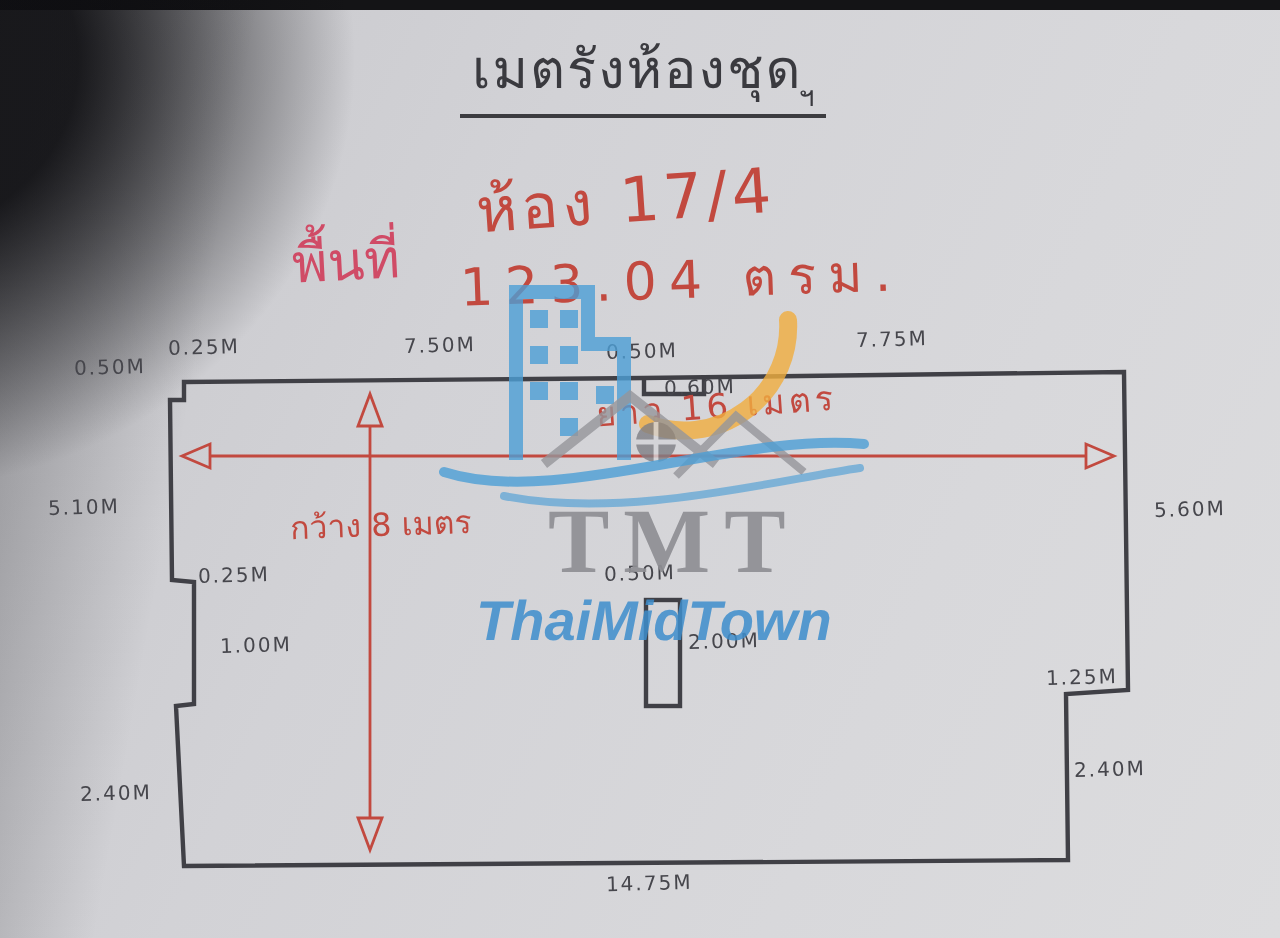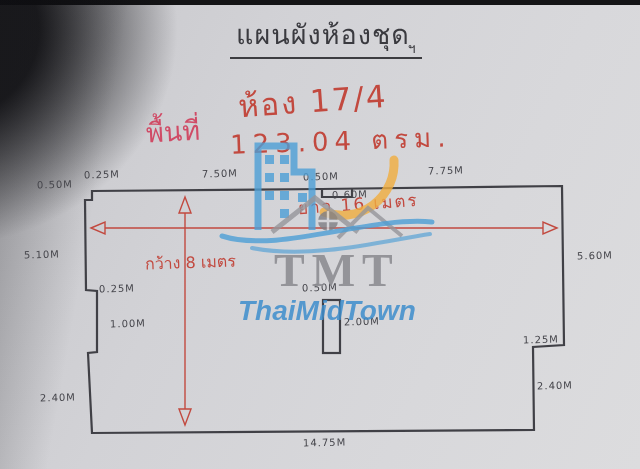--- a/index.html
+++ b/index.html
@@ -41,21 +41,21 @@
 </head>
 <body>
 
 <div class="stage">
 
   <div class="scan-top-strip"></div>
   <div class="scan-shadow"></div>
   <div class="scan-shadow2"></div>
 
   <div class="page-title">
-    <span class="t">แผนผังห้องชุด</span><span class="fl">ฯ</span>
+    <span class="t">เมตรังห้องชุด</span><span class="fl">ฯ</span>
   </div>
 
   <svg class="plan-svg" width="640" height="469" viewBox="0 0 640 469">
     <path class="ink" d="M92,191 L322,189 L562,186 L564,345 L533,347 L534,430 L92,433 L88,353 L97,352 L97,291 L86,290 L85,200 L92,200 Z"></path>
     <path class="ink" d="M322,189 L322,197 L352,197 L352,189"></path>
     <rect class="ink" x="323" y="300" width="17" height="53"></rect>
 
     <line class="redline" x1="185" y1="213" x2="185" y2="409"></line>
     <path class="redline" d="M185,197 L179,213 L191,213 Z"></path>
     <path class="redline" d="M185,425 L179,409 L191,409 Z"></path>

